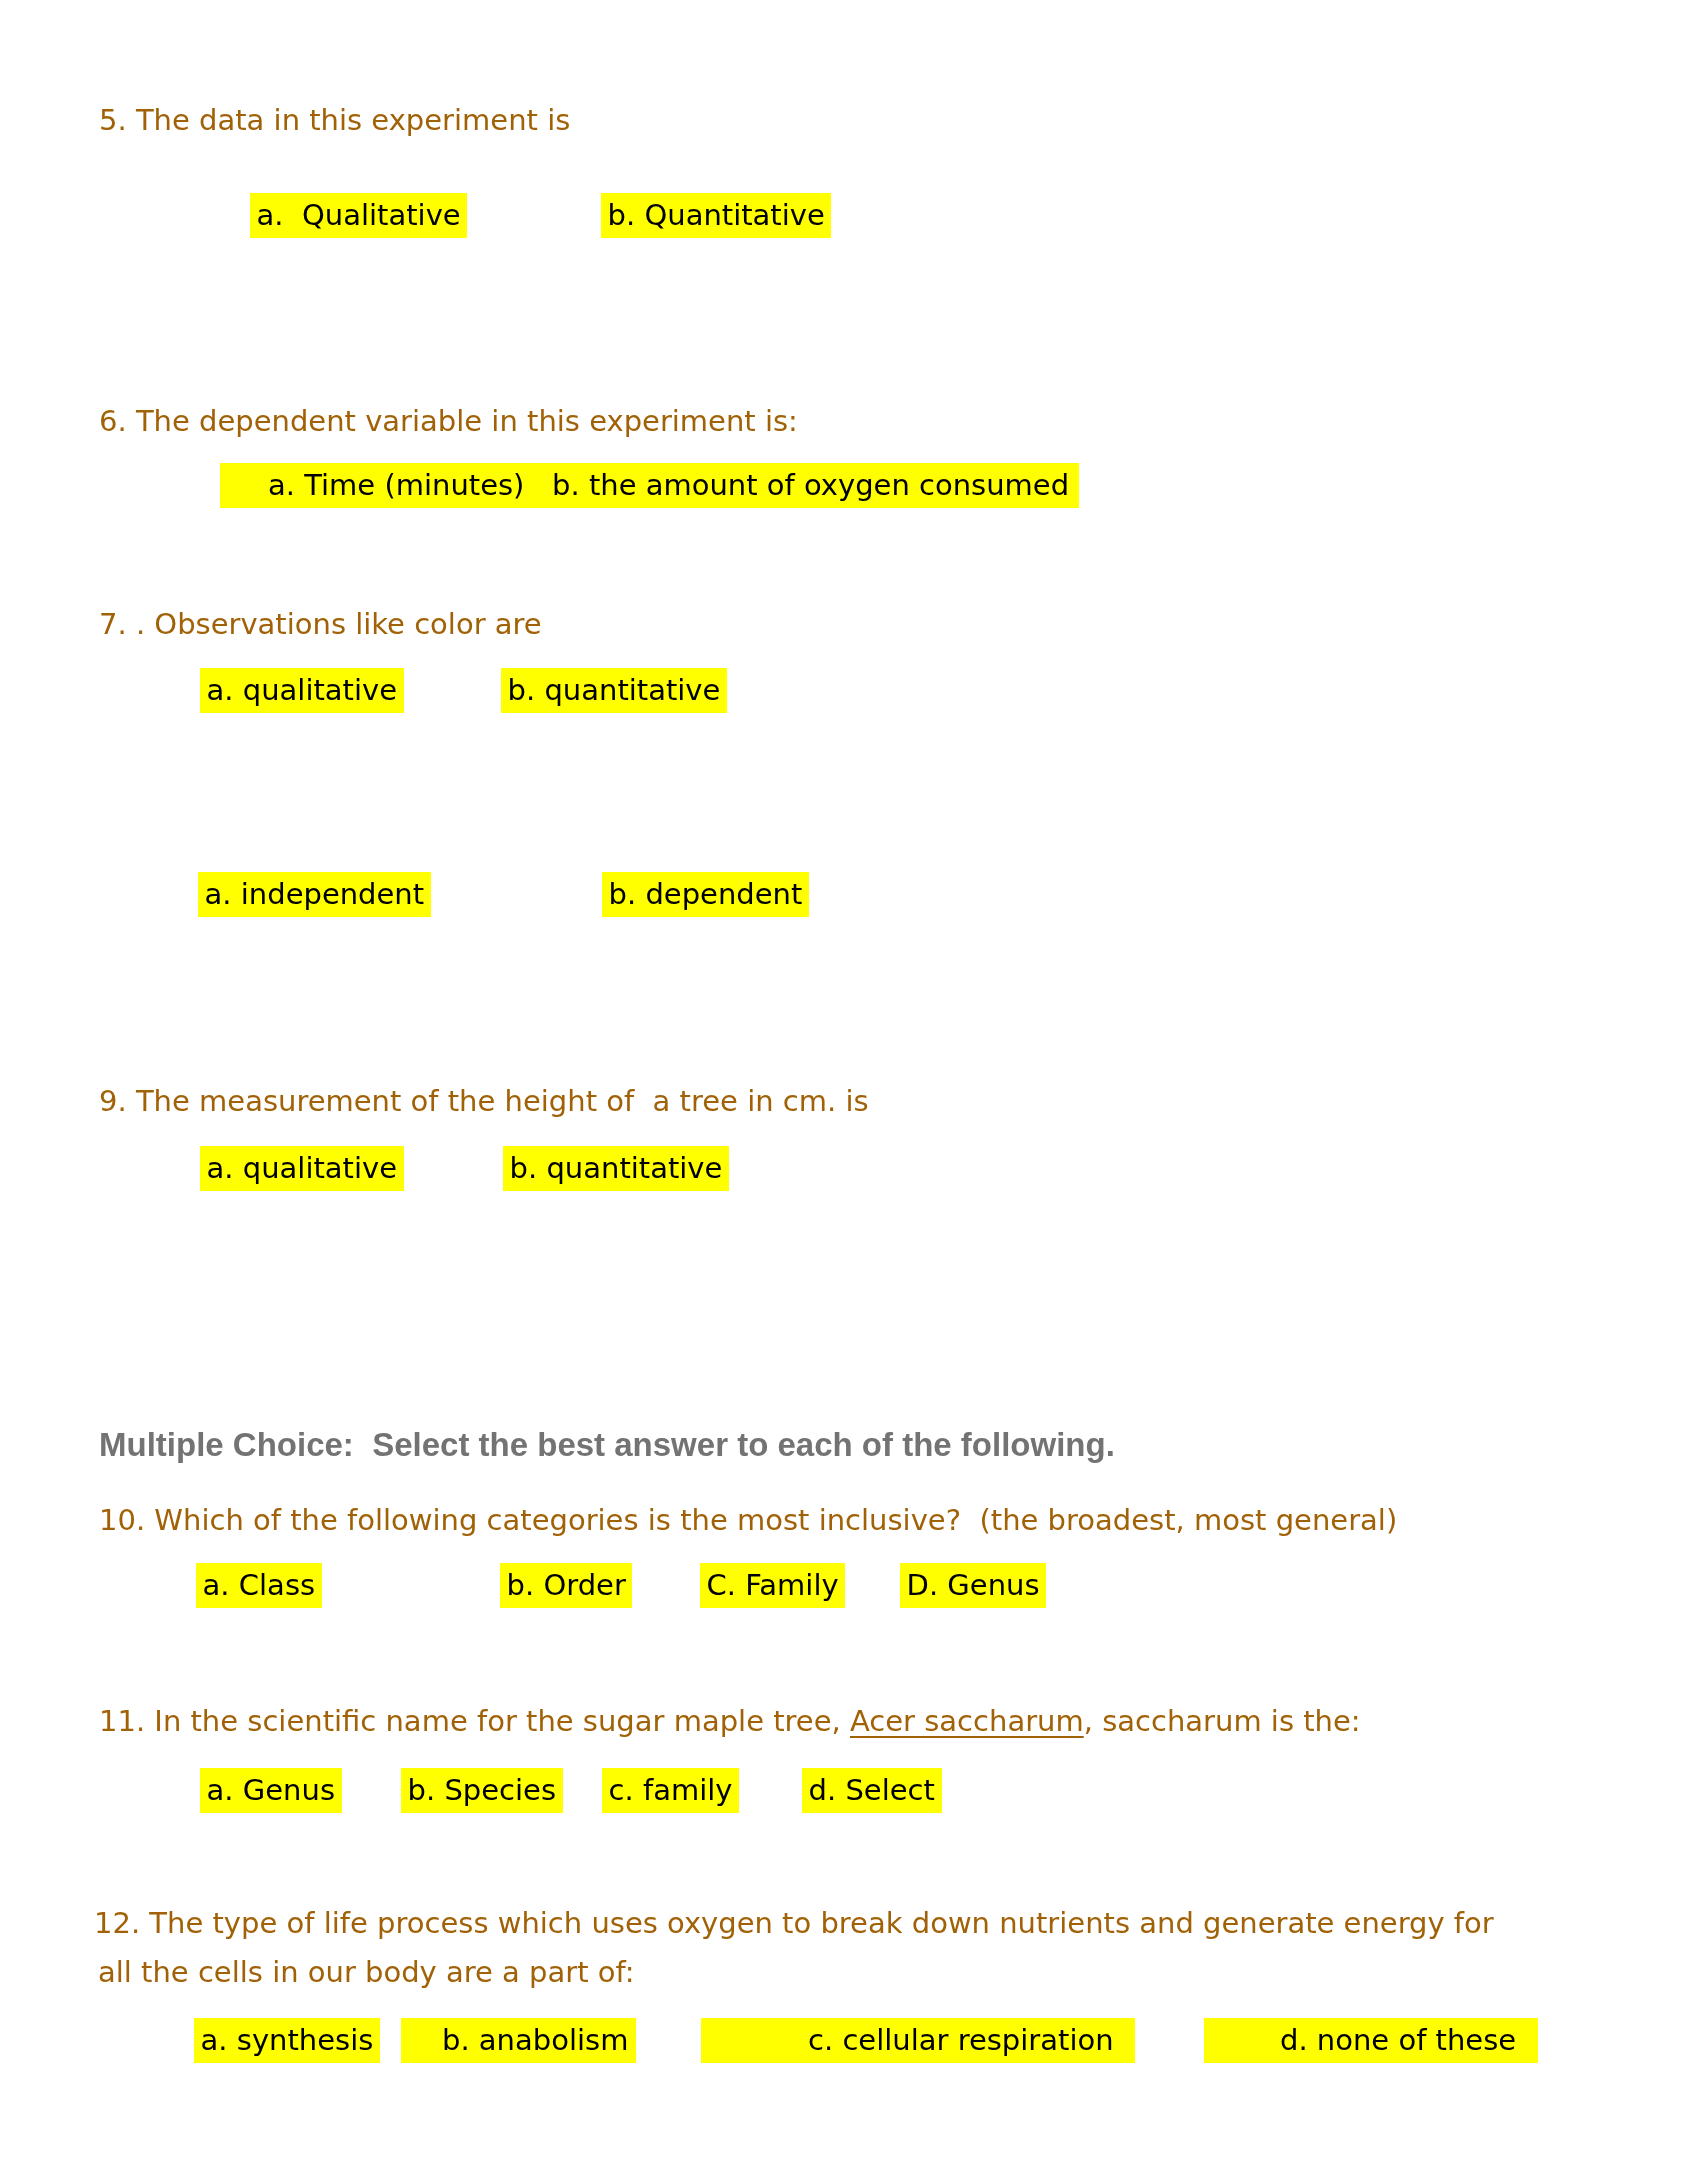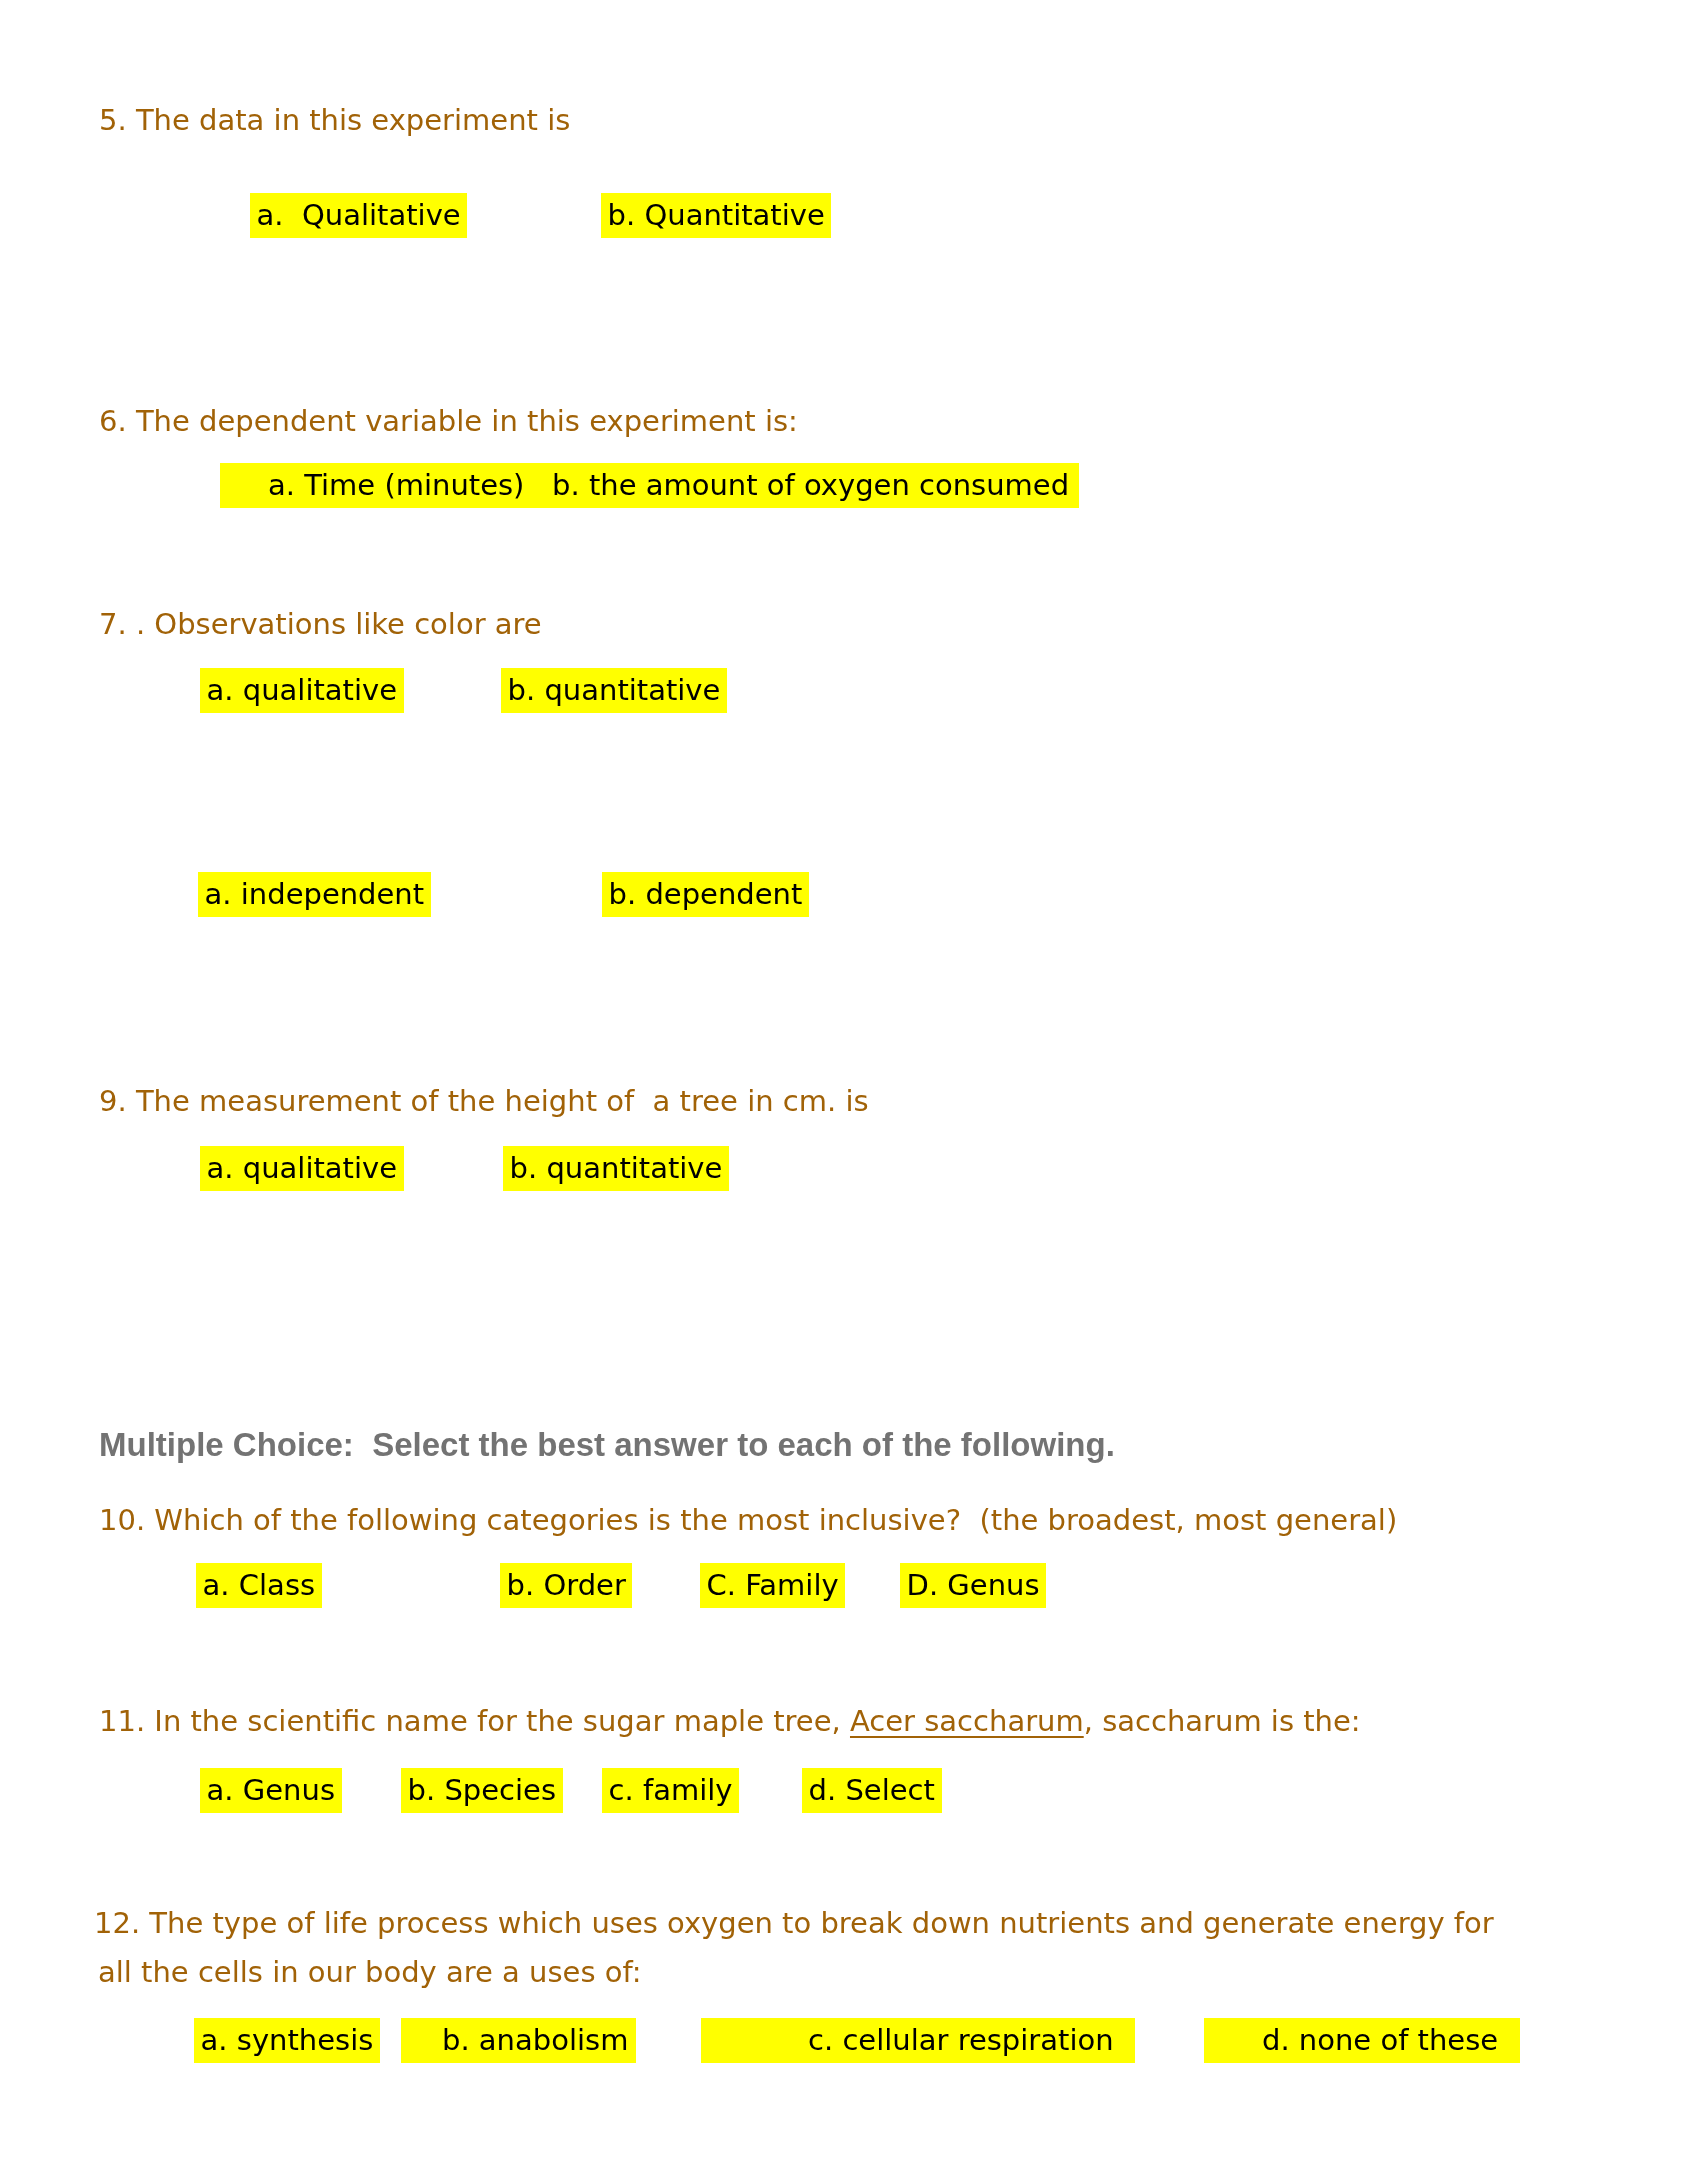--- a/index.html
+++ b/index.html
@@ -75,20 +75,20 @@
   <span class="opt" style="left:700px; top:1563px">C. Family</span>
   <span class="opt" style="left:900px; top:1563px">D. Genus</span>
 
   <div class="qtext" style="left:99px; top:1702px"><span>11. In the scientific name for the sugar maple tree, </span><span class="ul">Acer saccharum</span><span>, saccharum is the:</span></div>
   <span class="opt" style="left:200px; top:1768px">a. Genus</span>
   <span class="opt" style="left:401px; top:1768px">b. Species</span>
   <span class="opt" style="left:602px; top:1768px">c. family</span>
   <span class="opt" style="left:802px; top:1768px">d. Select</span>
 
   <div class="qtext" style="left:94px; top:1904px">12. The type of life process which uses oxygen to break down nutrients and generate energy for</div>
-  <div class="qtext" style="left:98px; top:1953px">all the cells in our body are a uses of:</div>
+  <div class="qtext" style="left:98px; top:1953px">all the cells in our body are a part of:</div>
   <span class="opt" style="left:194px; top:2018px">a. synthesis</span>
   <span class="opt" style="left:401px; top:2018px; padding-left:41px; padding-right:8px">b. anabolism</span>
   <span class="opt" style="left:701px; top:2018px; padding-left:107px; padding-right:21px">c. cellular respiration</span>
-  <span class="opt" style="left:1204px; top:2018px; padding-left:58px; padding-right:22px">d. none of these</span>
+  <span class="opt" style="left:1204px; top:2018px; padding-left:76px; padding-right:22px">d. none of these</span>
 
 </div>
 
 
 </body></html>

